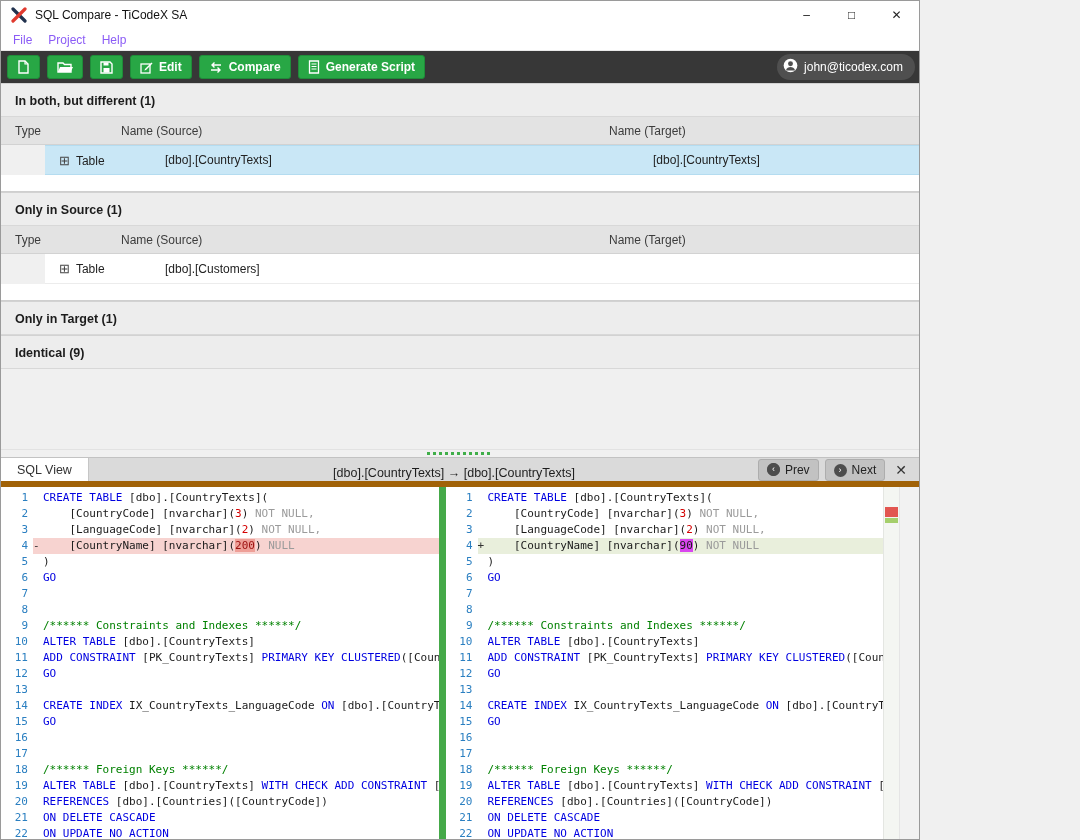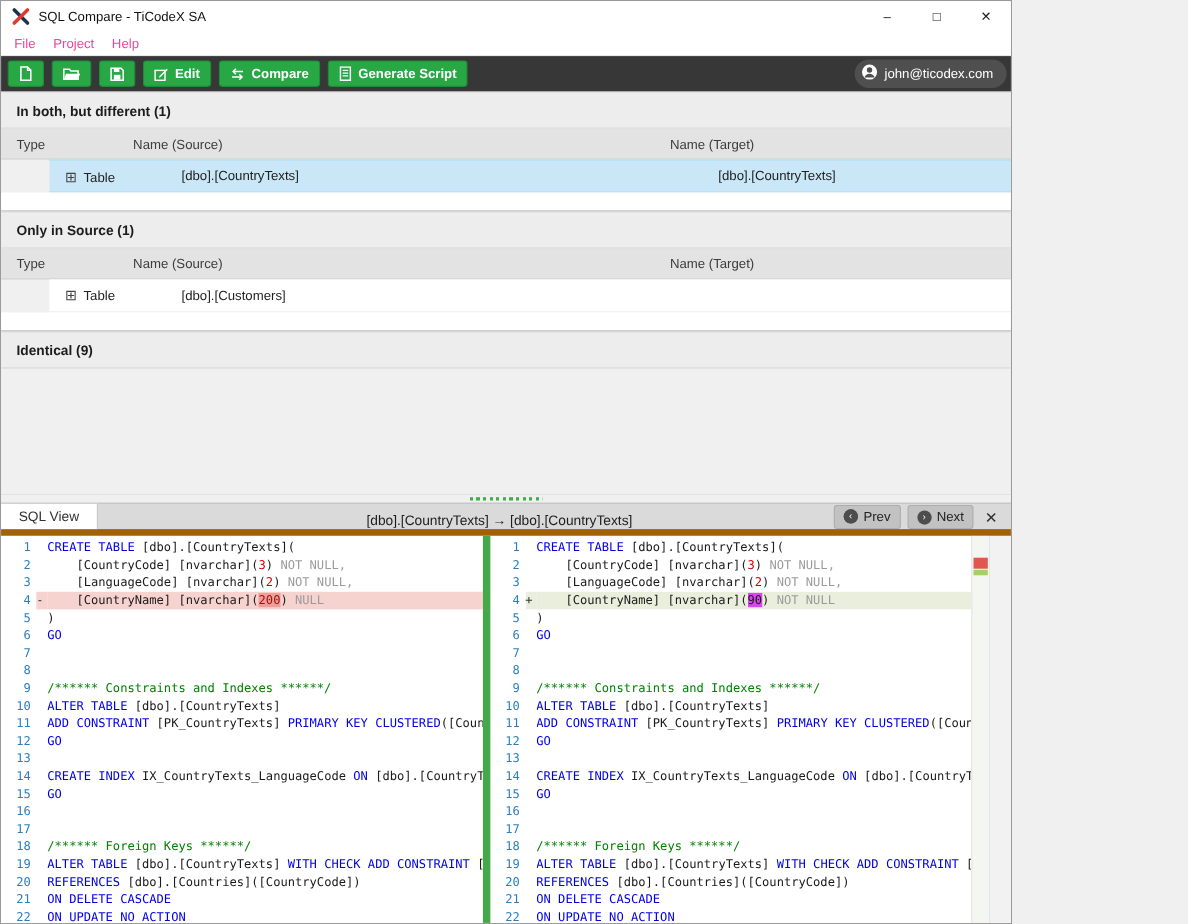--- a/index.html
+++ b/index.html
@@ -9,21 +9,21 @@
 
   
   .titlebar { height:28px; background:#ffffff; display:flex; align-items:center; flex:none; }
   .logo { width:16px; height:16px; margin:0 8px 0 10px; flex:none; }
   .wtitle { font-size:12px; color:#111; flex:1; }
   .wctrls { display:flex; height:100%; }
   .wbtn { width:45px; height:100%; display:flex; align-items:center; justify-content:center; font-size:12px; color:#222; cursor:default; }
 
   
   .menubar { height:22px; background:#ffffff; display:flex; align-items:center; padding-left:4px; border-bottom:1px solid #e9e9e9; flex:none; }
-  .menu-item { font-size:12px; color:#ec4899; padding:0 8px; line-height:22px; }
+  .menu-item { font-size:12px; color:#8b5cf6; padding:0 8px; line-height:22px; }
 
   
   .toolbar { height:32px; background:#373737; display:flex; align-items:center; padding:0 6px; gap:7px; flex:none; position:relative; }
   .tbtn { height:24px; background:#28a745; border:1px solid #1f8c39; border-radius:3px; color:#fff; display:inline-flex; align-items:center; gap:6px; padding:0 9px; font-size:12px; font-weight:bold; cursor:pointer; }
   .tbtn svg { display:block; }
   .account { position:absolute; right:4px; top:3px; height:26px; background:#4f4f4f; border-radius:13px; display:flex; align-items:center; gap:6px; padding:0 12px 0 6px; color:#fff; font-size:12px;justify-content:center; }
 
   
   .grid { height:366px; background:#f0f0f0; overflow:hidden; flex:none; }
   .group-header { height:34px; line-height:34px; padding-left:14px; font-size:12.5px; font-weight:bold; color:#1c1c1c; background:#ededed; border-top:1px solid #d2d2d2; border-bottom:1px solid #d8d8d8; }
@@ -180,20 +180,21 @@
         <div class="cell">Type</div>
         <div class="cell">Name (Source)</div>
         <div class="cell">Name (Target)</div>
       </div>
       <div class="data-row row-grid">
         <div class="cell"><span class="tbl-ico">⊞</span><span>Table</span></div>
         <div class="cell">[dbo].[Customers]</div>
         <div class="cell"></div>
       </div>
       <div class="group-filler"></div>
+      <div class="group-header">Only in Target (1)</div>
       <div class="group-header">Identical (9)</div>
     </div>
 
   <div class="splitter">
     <span class="dots"></span>
   </div>
 
   <div class="tabbar">
     <div class="tab">SQL View</div>
     <div class="difftitle">[dbo].[CountryTexts] → [dbo].[CountryTexts]</div>

